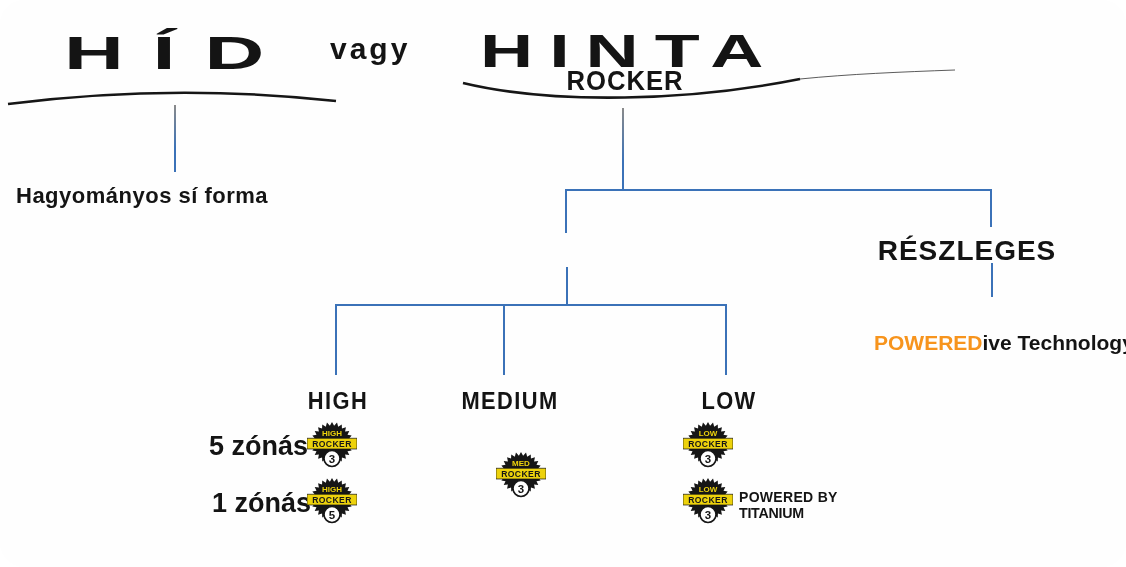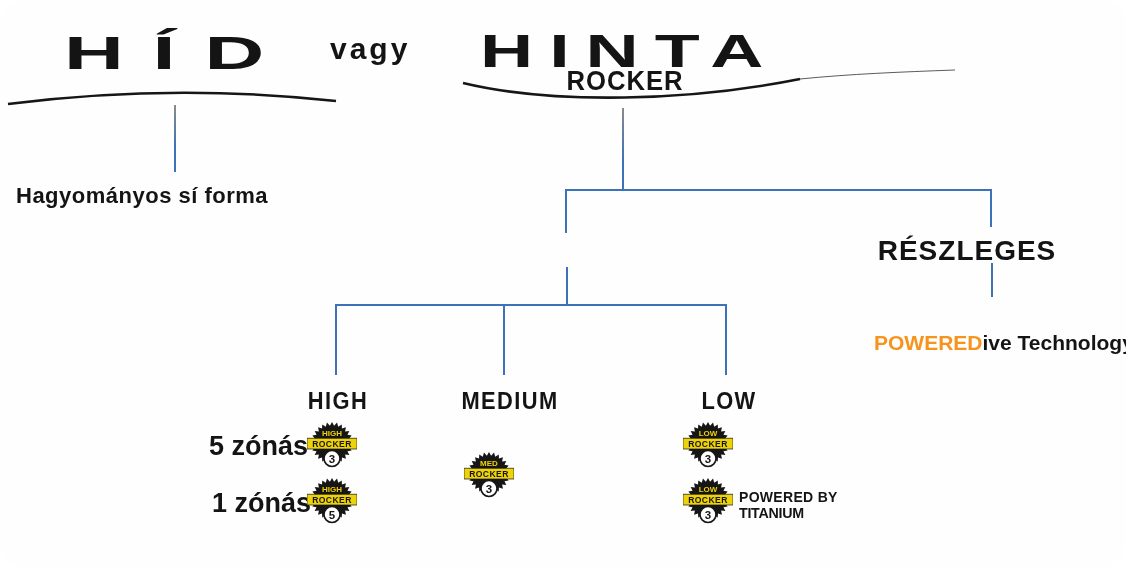--- a/index.html
+++ b/index.html
@@ -114,21 +114,21 @@
     <svg viewBox="0 0 50 48" width="50" height="48">
       <polygon class="burst" points="25.00,0.00 27.11,3.63 30.03,0.61 31.21,4.64 34.76,2.41 34.94,6.60 38.93,5.28 38.10,9.40 42.28,9.07 40.50,12.87 44.64,13.55 41.99,16.81 45.85,18.47 42.50,21.00 45.85,23.53 41.99,25.19 44.64,28.45 40.50,29.13 42.28,32.93 38.10,32.60 38.93,36.72 34.94,35.40 34.76,39.59 31.21,37.36 30.03,41.39 27.11,38.37 25.00,42.00 22.89,38.37 19.97,41.39 18.79,37.36 15.24,39.59 15.06,35.40 11.07,36.72 11.90,32.60 7.72,32.93 9.50,29.13 5.36,28.45 8.01,25.19 4.15,23.53 7.50,21.00 4.15,18.47 8.01,16.81 5.36,13.55 9.50,12.87 7.72,9.07 11.90,9.40 11.07,5.28 15.06,6.60 15.24,2.41 18.79,4.64 19.97,0.61 22.89,3.63"></polygon>
       <rect class="band" x="0" y="16.2" width="50" height="10.8"></rect>
       <text class="b-top" x="25" y="13.8">HIGH</text>
       <text class="b-band" x="25" y="25.3">ROCKER</text>
       <circle class="b-circ" cx="25" cy="36.5" r="8"></circle>
       <text class="b-num" x="25" y="40.8">5</text>
     </svg>
   </div>
 
-  <div class="badge" style="left:464px;top:452px">
+  <div class="badge" style="left:496px;top:452px">
     <svg viewBox="0 0 50 48" width="50" height="48">
       <polygon class="burst" points="25.00,0.00 27.11,3.63 30.03,0.61 31.21,4.64 34.76,2.41 34.94,6.60 38.93,5.28 38.10,9.40 42.28,9.07 40.50,12.87 44.64,13.55 41.99,16.81 45.85,18.47 42.50,21.00 45.85,23.53 41.99,25.19 44.64,28.45 40.50,29.13 42.28,32.93 38.10,32.60 38.93,36.72 34.94,35.40 34.76,39.59 31.21,37.36 30.03,41.39 27.11,38.37 25.00,42.00 22.89,38.37 19.97,41.39 18.79,37.36 15.24,39.59 15.06,35.40 11.07,36.72 11.90,32.60 7.72,32.93 9.50,29.13 5.36,28.45 8.01,25.19 4.15,23.53 7.50,21.00 4.15,18.47 8.01,16.81 5.36,13.55 9.50,12.87 7.72,9.07 11.90,9.40 11.07,5.28 15.06,6.60 15.24,2.41 18.79,4.64 19.97,0.61 22.89,3.63"></polygon>
       <rect class="band" x="0" y="16.2" width="50" height="10.8"></rect>
       <text class="b-top" x="25" y="13.8">MED</text>
       <text class="b-band" x="25" y="25.3">ROCKER</text>
       <circle class="b-circ" cx="25" cy="36.5" r="8"></circle>
       <text class="b-num" x="25" y="40.8">3</text>
     </svg>
   </div>
 

